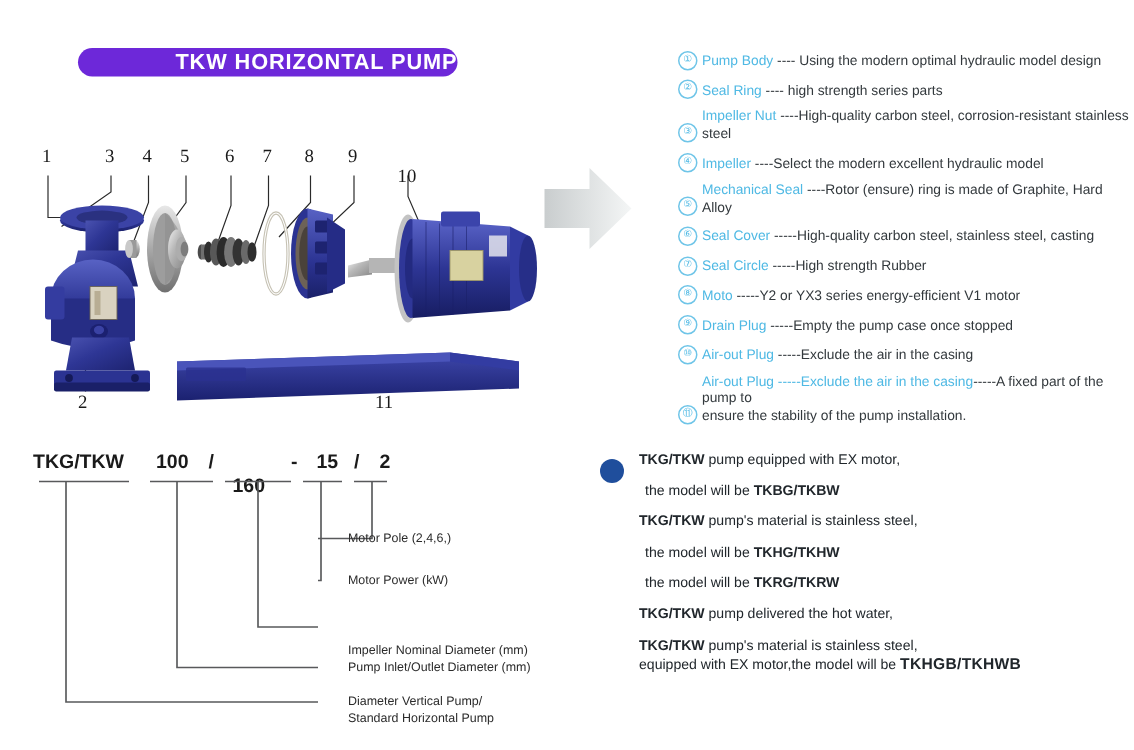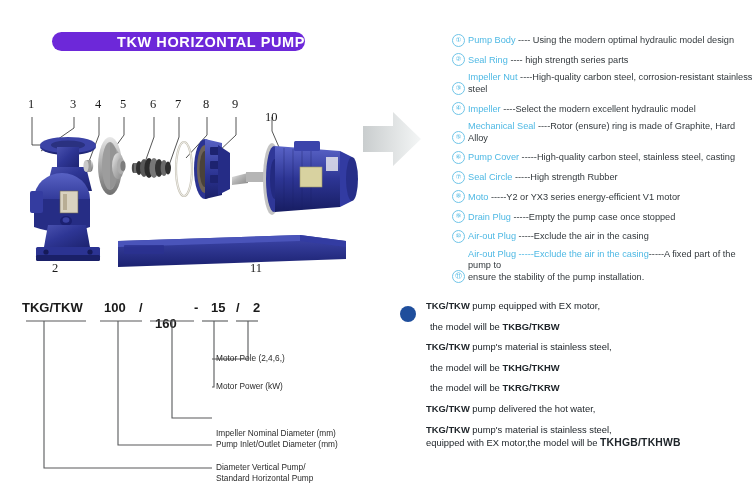--- a/index.html
+++ b/index.html
@@ -51,20 +51,21 @@
   
   .model{position:absolute;left:0;top:296px;width:400px;height:204px;}
   .model-code{position:absolute;left:22px;top:4px;width:230px;height:22px;}
   .mc{
     position:absolute;font-size:13px;font-weight:bold;color:#1a1a1a;white-space:nowrap;
     font-family:"Liberation Sans","DejaVu Sans",sans-serif;
   }
   .ml{
     position:absolute;font-size:8.3px;color:#2b2b2b;white-space:nowrap;line-height:1.3;
     font-family:"Liberation Sans","DejaVu Sans",sans-serif;
+    margin-left:16px;
   }
 
   
   .notes{position:absolute;left:398px;top:300px;width:358px;}
   .note-dot{
     position:absolute;left:2px;top:6px;width:16px;height:16px;border-radius:50%;
     background:#1F4E9C;
   }
   .note-line{
     font-size:9.4px;color:#20262b;line-height:1.18;margin-bottom:9.5px;margin-left:28px;
@@ -287,21 +288,21 @@
       <span class="spec-body"><span class="spec-name">Impeller</span><span class="spec-desc"> ----Select the modern excellent hydraulic model</span></span>
     </div>
 
     <div class="spec-row">
       <span class="spec-num">⑤</span>
       <span class="spec-body"><span class="spec-name">Mechanical Seal</span><span class="spec-desc"> ----Rotor (ensure) ring is made of Graphite, Hard Alloy</span></span>
     </div>
 
     <div class="spec-row">
       <span class="spec-num">⑥</span>
-      <span class="spec-body"><span class="spec-name">Pump Cover</span><span class="spec-desc"> -----High-quality carbon steel, stainless steel, casting</span></span>
+      <span class="spec-body"><span class="spec-name">Seal Cover</span><span class="spec-desc"> -----High-quality carbon steel, stainless steel, casting</span></span>
     </div>
 
     <div class="spec-row">
       <span class="spec-num">⑦</span>
       <span class="spec-body"><span class="spec-name">Seal Circle</span><span class="spec-desc"> -----High strength Rubber</span></span>
     </div>
 
     <div class="spec-row">
       <span class="spec-num">⑧</span>
       <span class="spec-body"><span class="spec-name">Moto</span><span class="spec-desc"> -----Y2 or YX3 series energy-efficient V1 motor</span></span>

